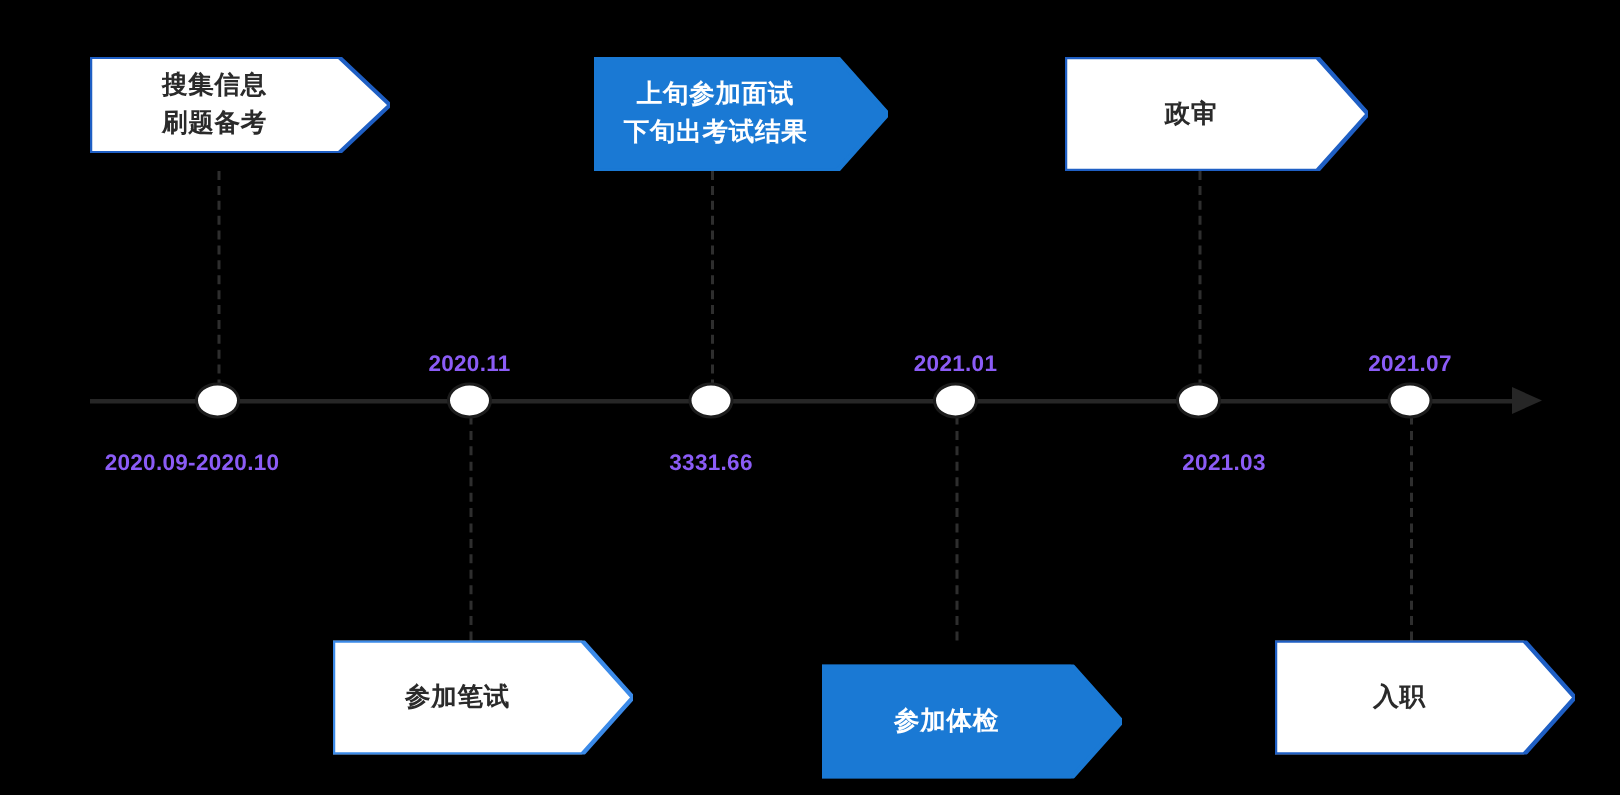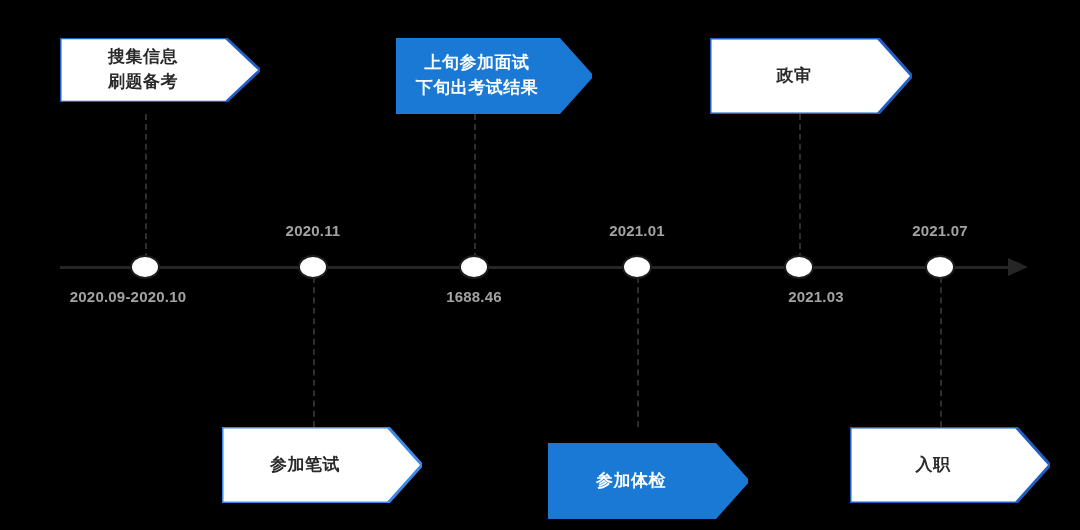--- a/index.html
+++ b/index.html
@@ -49,26 +49,27 @@
     background: #ffffff;
     border: 2px solid #1c1c1c;
     border-radius: 50%;
     box-sizing: border-box;
     z-index: 5;
   }
 
   
   .date-label {
     position: absolute;
-    color: #a3a3a3;
+    color: #8b5cf6;
     font-size: 15px;
     font-weight: bold;
     white-space: nowrap;
     transform: translateX(-50%);
     letter-spacing: 0.2px;
+    margin-top: 12px;
   }
   .date-label.above { top: 222px; }
   .date-label.below { top: 288px; }
 
   
   .connector {
     position: absolute;
     width: 0;
     border-left: 2px dashed #2e2e2e;
     z-index: 1;
@@ -123,21 +124,21 @@
       <div class="node" style="left: 145px; top: 267px;"></div>
       <div class="node" style="left: 313px; top: 267px;"></div>
       <div class="node" style="left: 474px; top: 267px;"></div>
       <div class="node" style="left: 637px; top: 267px;"></div>
       <div class="node" style="left: 799px; top: 267px;"></div>
       <div class="node" style="left: 940px; top: 267px;"></div>
     </div>
   <div id="labels-layer">
       <div class="date-label below" style="left: 128px;">2020.09-2020.10</div>
       <div class="date-label above" style="left: 313px;">2020.11</div>
-      <div class="date-label below" style="left: 474px;">1688.46</div>
+      <div class="date-label below" style="left: 474px;">3331.66</div>
       <div class="date-label above" style="left: 637px;">2021.01</div>
       <div class="date-label below" style="left: 816px;">2021.03</div>
       <div class="date-label above" style="left: 940px;">2021.07</div>
     </div>
   <div id="boxes-layer">
       <div class="chev outline" style="left: 60px; top: 38px; width: 200px; height: 64px;">
         <svg class="chev-shape" viewBox="0 0 200 76" preserveAspectRatio="none">
           <polygon points="0,0 166,0 200,38 166,76 0,76" fill="#ffffff" stroke="#1f5fc4" stroke-width="3" stroke-linejoin="miter"></polygon>
         </svg>
         <div class="chev-text">搜集信息

